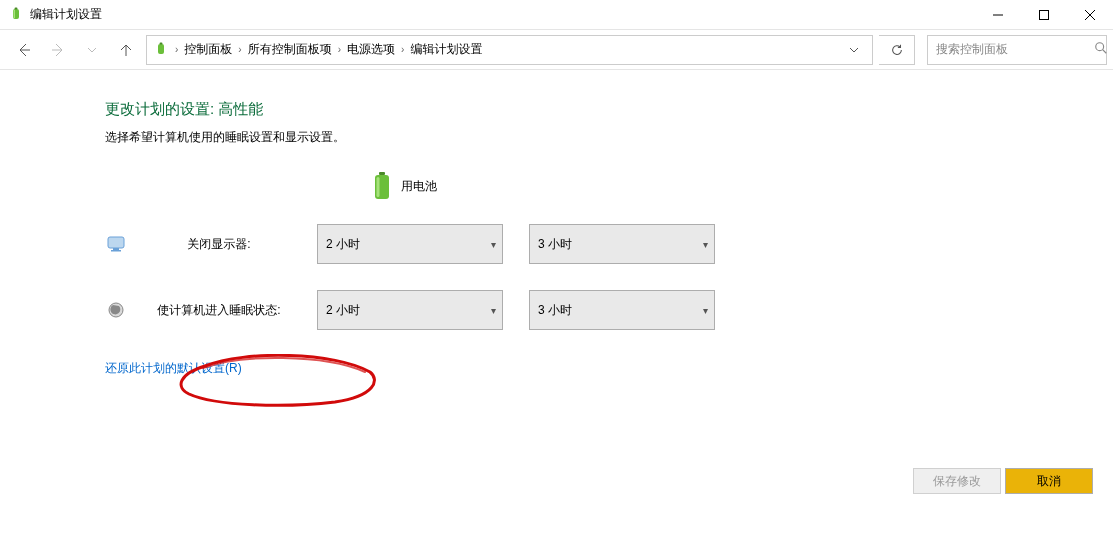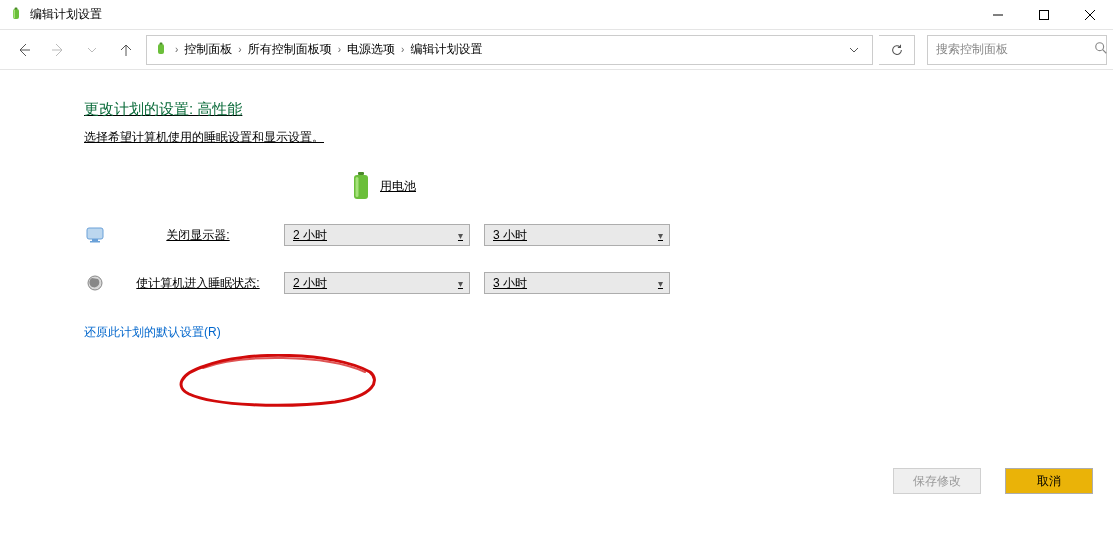--- a/index.html
+++ b/index.html
@@ -96,22 +96,21 @@
   .search-box input {
     border: none; outline: none; flex: 1; font-size: 12px;
     font-family: Liberation Mono, monospace; color: #555;
   }
   .search-box input::placeholder { color: #888; }
   .search-icon { color: #888; margin-left: 4px; }
 
   
   .content {
     position: relative;
-    padding: 30px 20px 0 84px;
-    text-decoration: underline;
+    padding: 30px 20px 0 105px;
   }
   .heading {
     color: #0a6b3a;
     font-size: 15px;
     margin-bottom: 10px;
   }
   .subheading {
     color: #000000;
     margin-bottom: 26px;
   }
@@ -133,27 +132,28 @@
   }
   .setting-row .row-icon {
     width: 22px; display: flex; align-items: center; justify-content: center;
     margin-right: 6px;
   }
   .setting-row .row-label {
     width: 172px;
     text-align: center;
   }
   .dropdown {
-    width: 186px; height: 22px;
+    width: 186px; height: 40px;
     border: 1px solid #adadad;
     background: #e9e9e9;
     display: flex; align-items: center;
     padding: 0 6px 0 8px;
     margin-right: 14px;
     position: relative;
+    margin-left: 12px;
   }
   .dropdown .dd-text { flex: 1; }
   .dropdown .dd-caret { color: #555; font-size: 10px; }
 
   .links {
     margin-top: 30px;
     position: relative;
   }
   .link {
     color: #0066cc;
@@ -170,21 +170,21 @@
     height: 54px;
     pointer-events: none;
   }
 
   
   .bottom-bar {
     position: absolute;
     bottom: 44px;
     right: 20px;
     display: flex;
-    gap: 24px;
+    gap: 4px;
   }
   .btn {
     min-width: 88px;
     height: 26px;
     border: 1px solid #adadad;
     background: #eab308;
     display: flex; align-items: center; justify-content: center;
     padding: 0 14px;
     cursor: pointer;
   }

